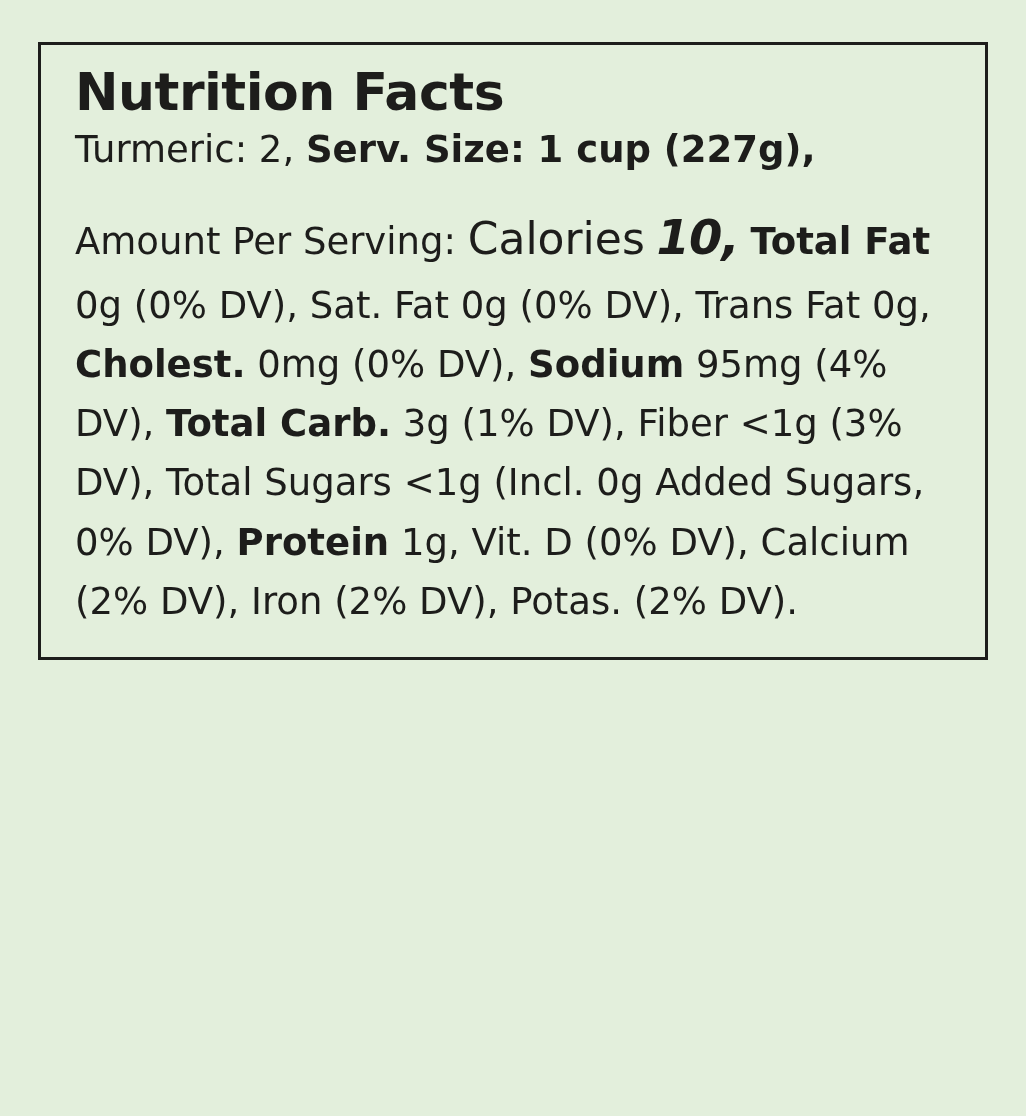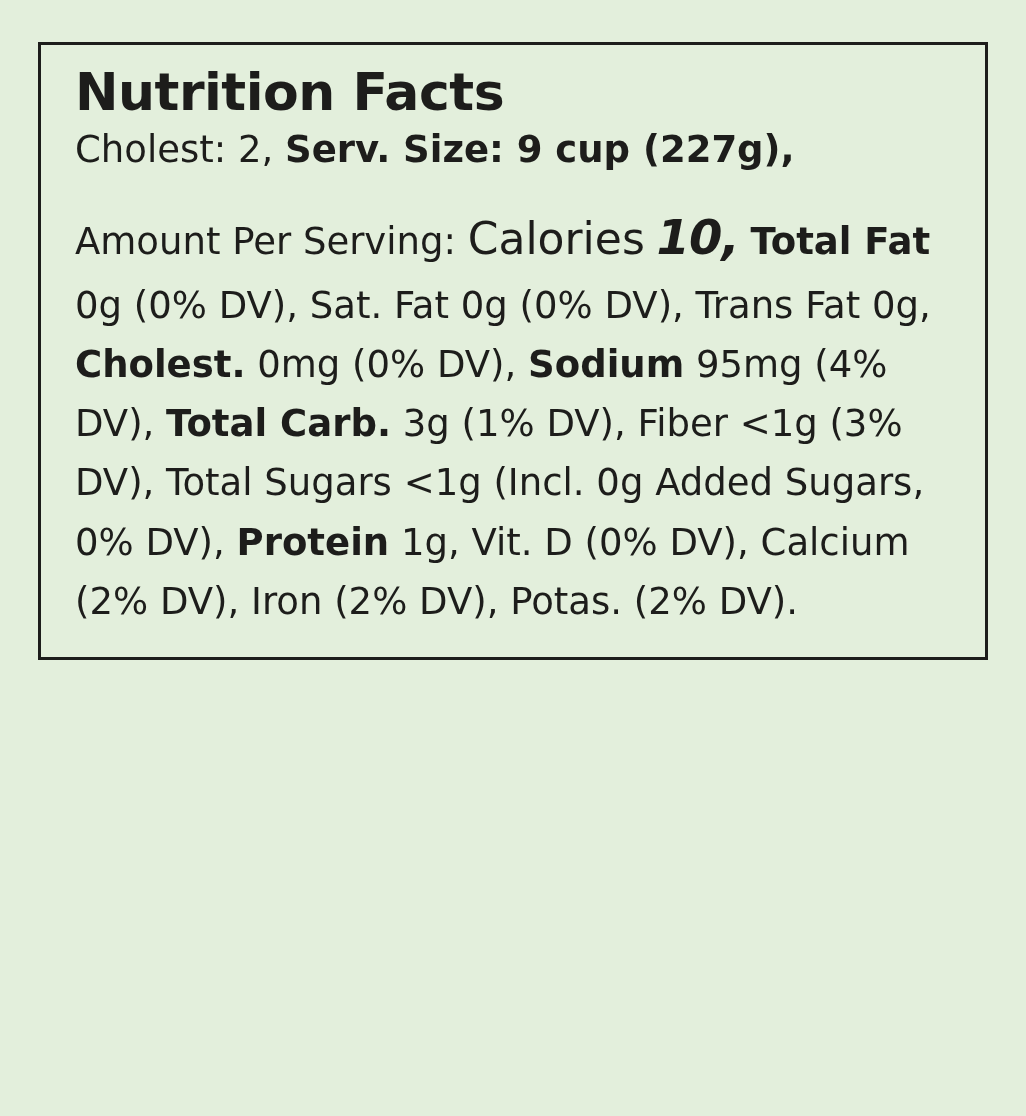--- a/index.html
+++ b/index.html
@@ -64,20 +64,20 @@
 </style>
 </head>
 <body>
 
 <div class="label-wrap">
 
   <div class="nf-panel">
 
     <h1 class="nf-title">Nutrition Facts</h1>
 
-    <p class="nf-servings"><span>Cholest: 2, </span><span class="b">Serv. Size: 9 cup (227g),</span></p>
+    <p class="nf-servings"><span>Turmeric: 2, </span><span class="b">Serv. Size: 1 cup (227g),</span></p>
 
     <p class="nf-body"><span>Amount Per Serving: </span><span class="cal-word">Calories</span><span> </span><span class="cal-num">10,</span><span> </span><span class="b">Total Fat</span><span> 0g (0% DV), </span><span>Sat. Fat 0g (0% DV), </span><span class="i">Trans</span><span> Fat 0g, </span><span class="b">Cholest.</span><span> 0mg (0% DV), </span><span class="b">Sodium</span><span> 95mg (4% DV), </span><span class="b">Total Carb.</span><span> 3g (1% DV), </span><span>Fiber &lt;1g (3% DV), </span><span>Total Sugars &lt;1g (Incl. 0g Added Sugars, 0% DV), </span><span class="b">Protein</span><span> 1g, </span><span>Vit. D (0% DV), </span><span>Calcium (2% DV), </span><span>Iron (2% DV), </span><span>Potas. (2% DV).</span></p>
 
   </div>
 
 
 </div>
 
 </body></html>

